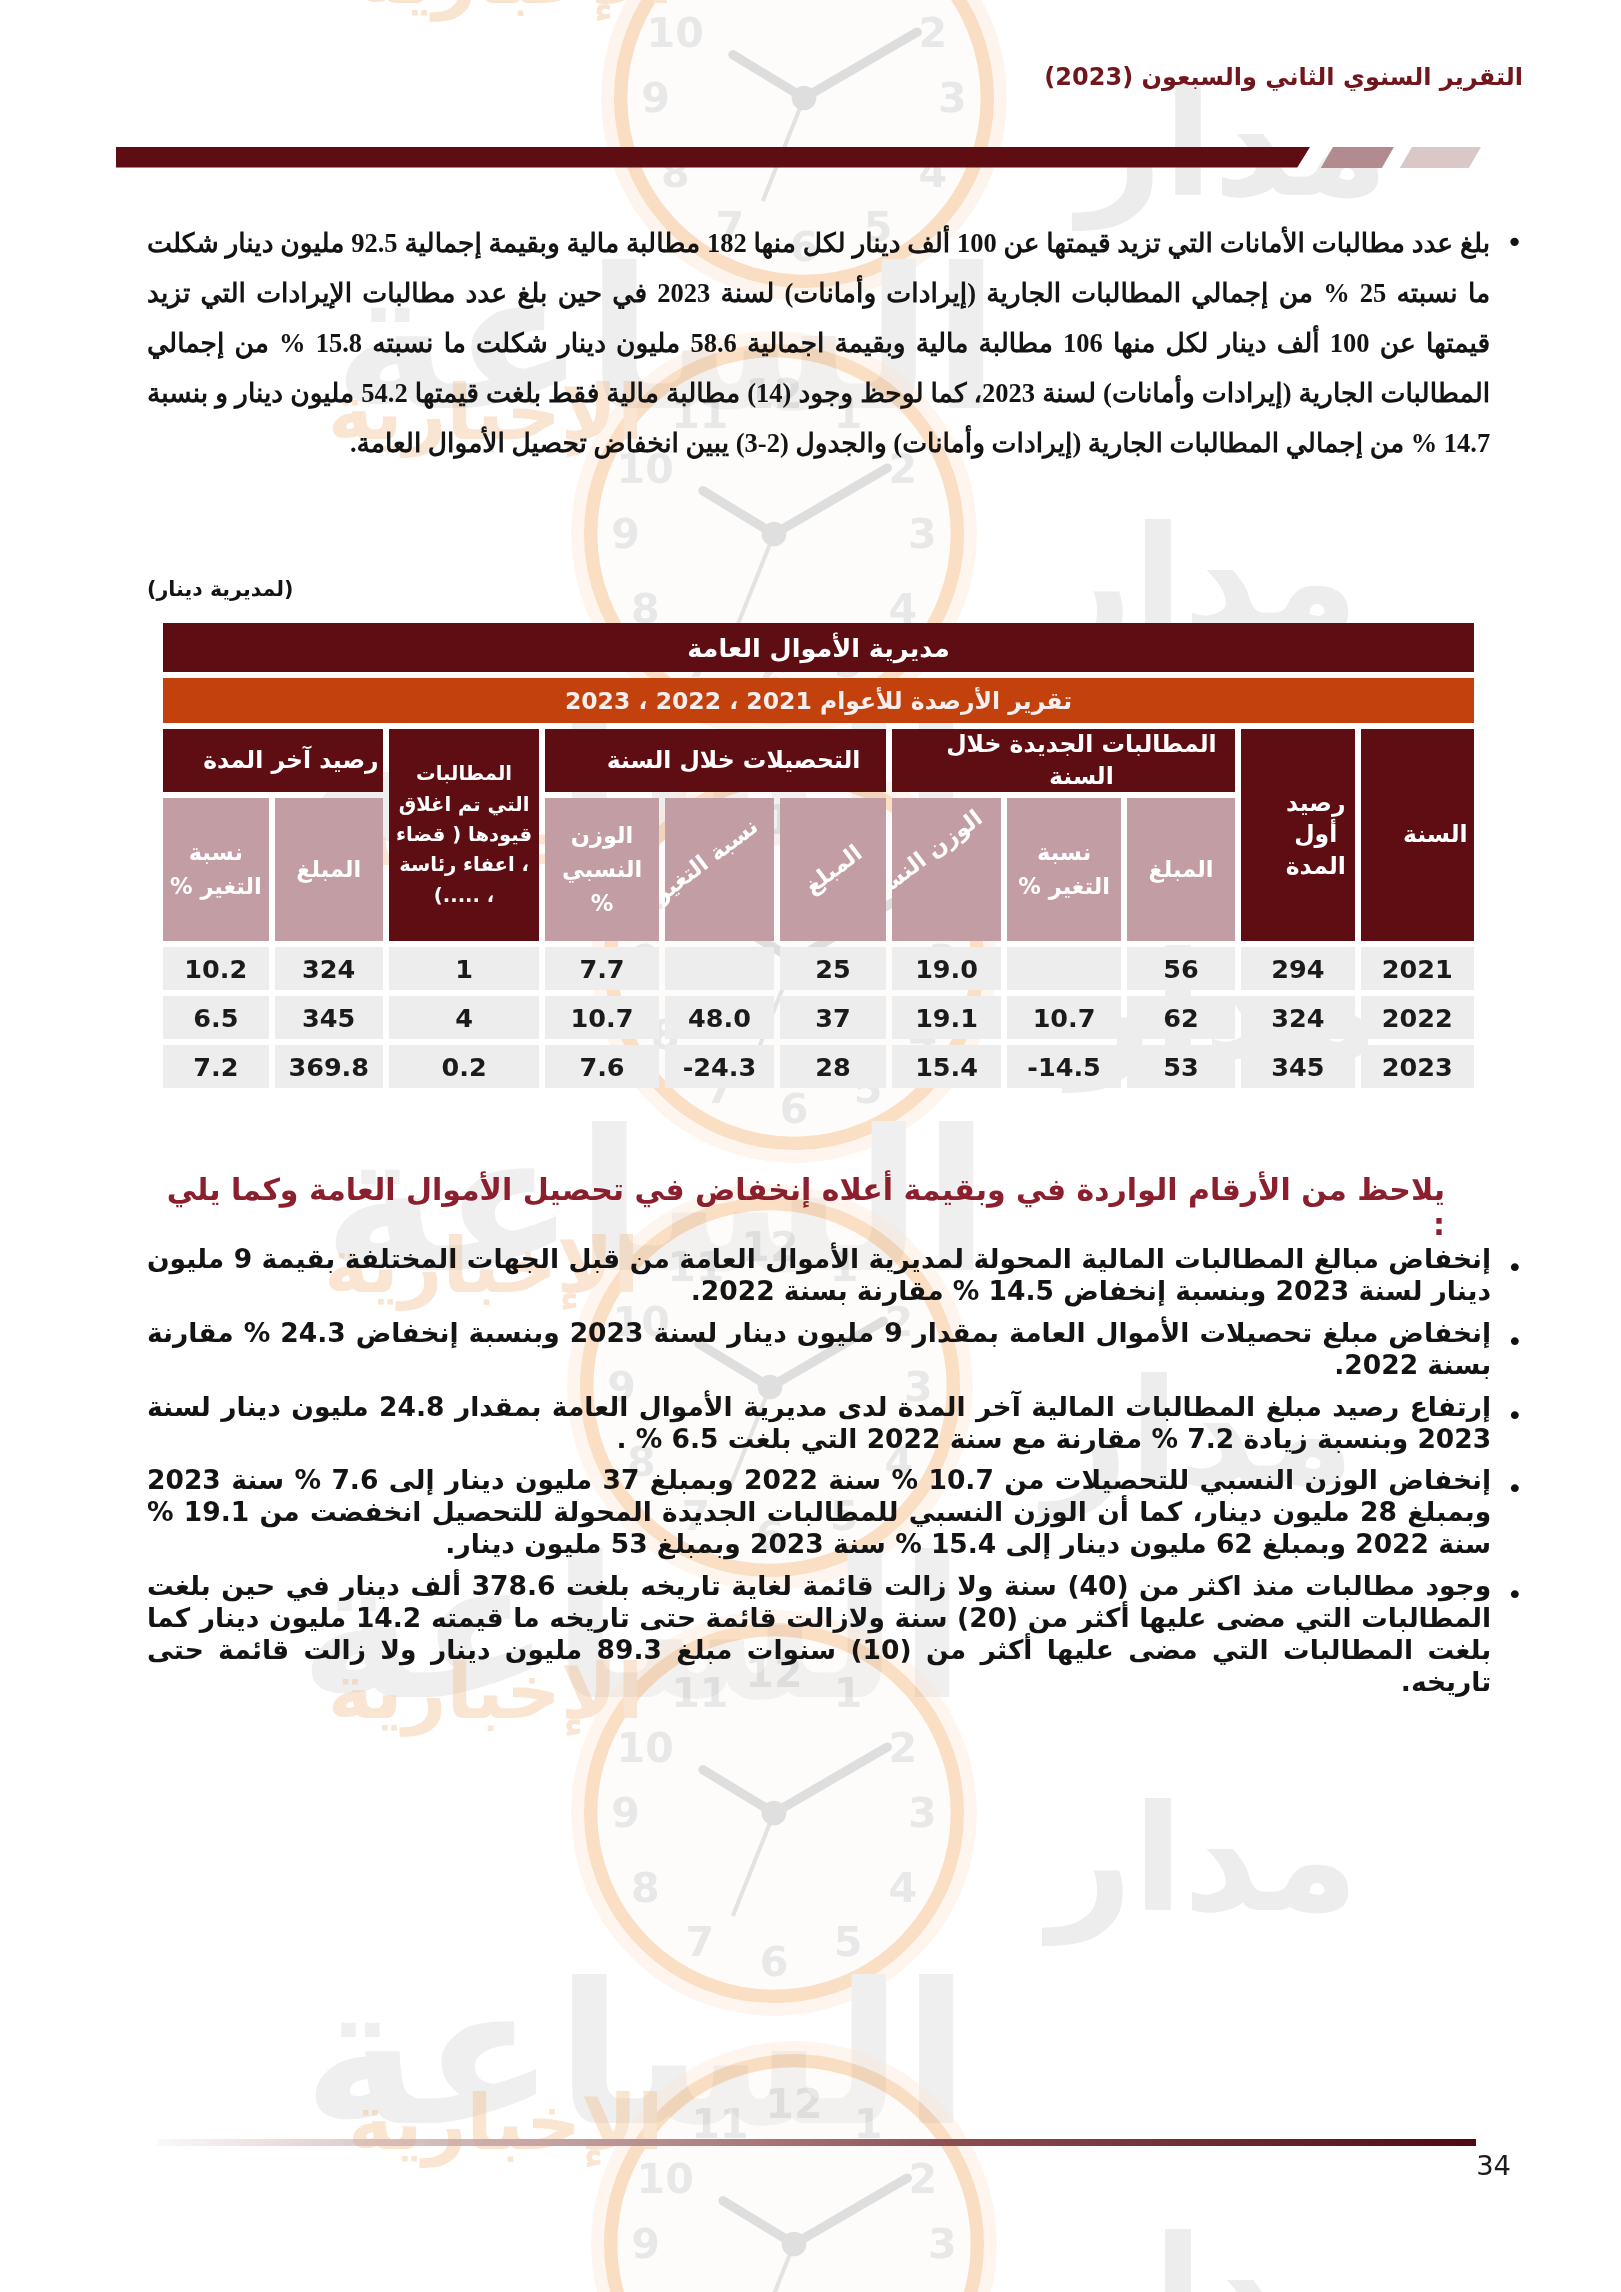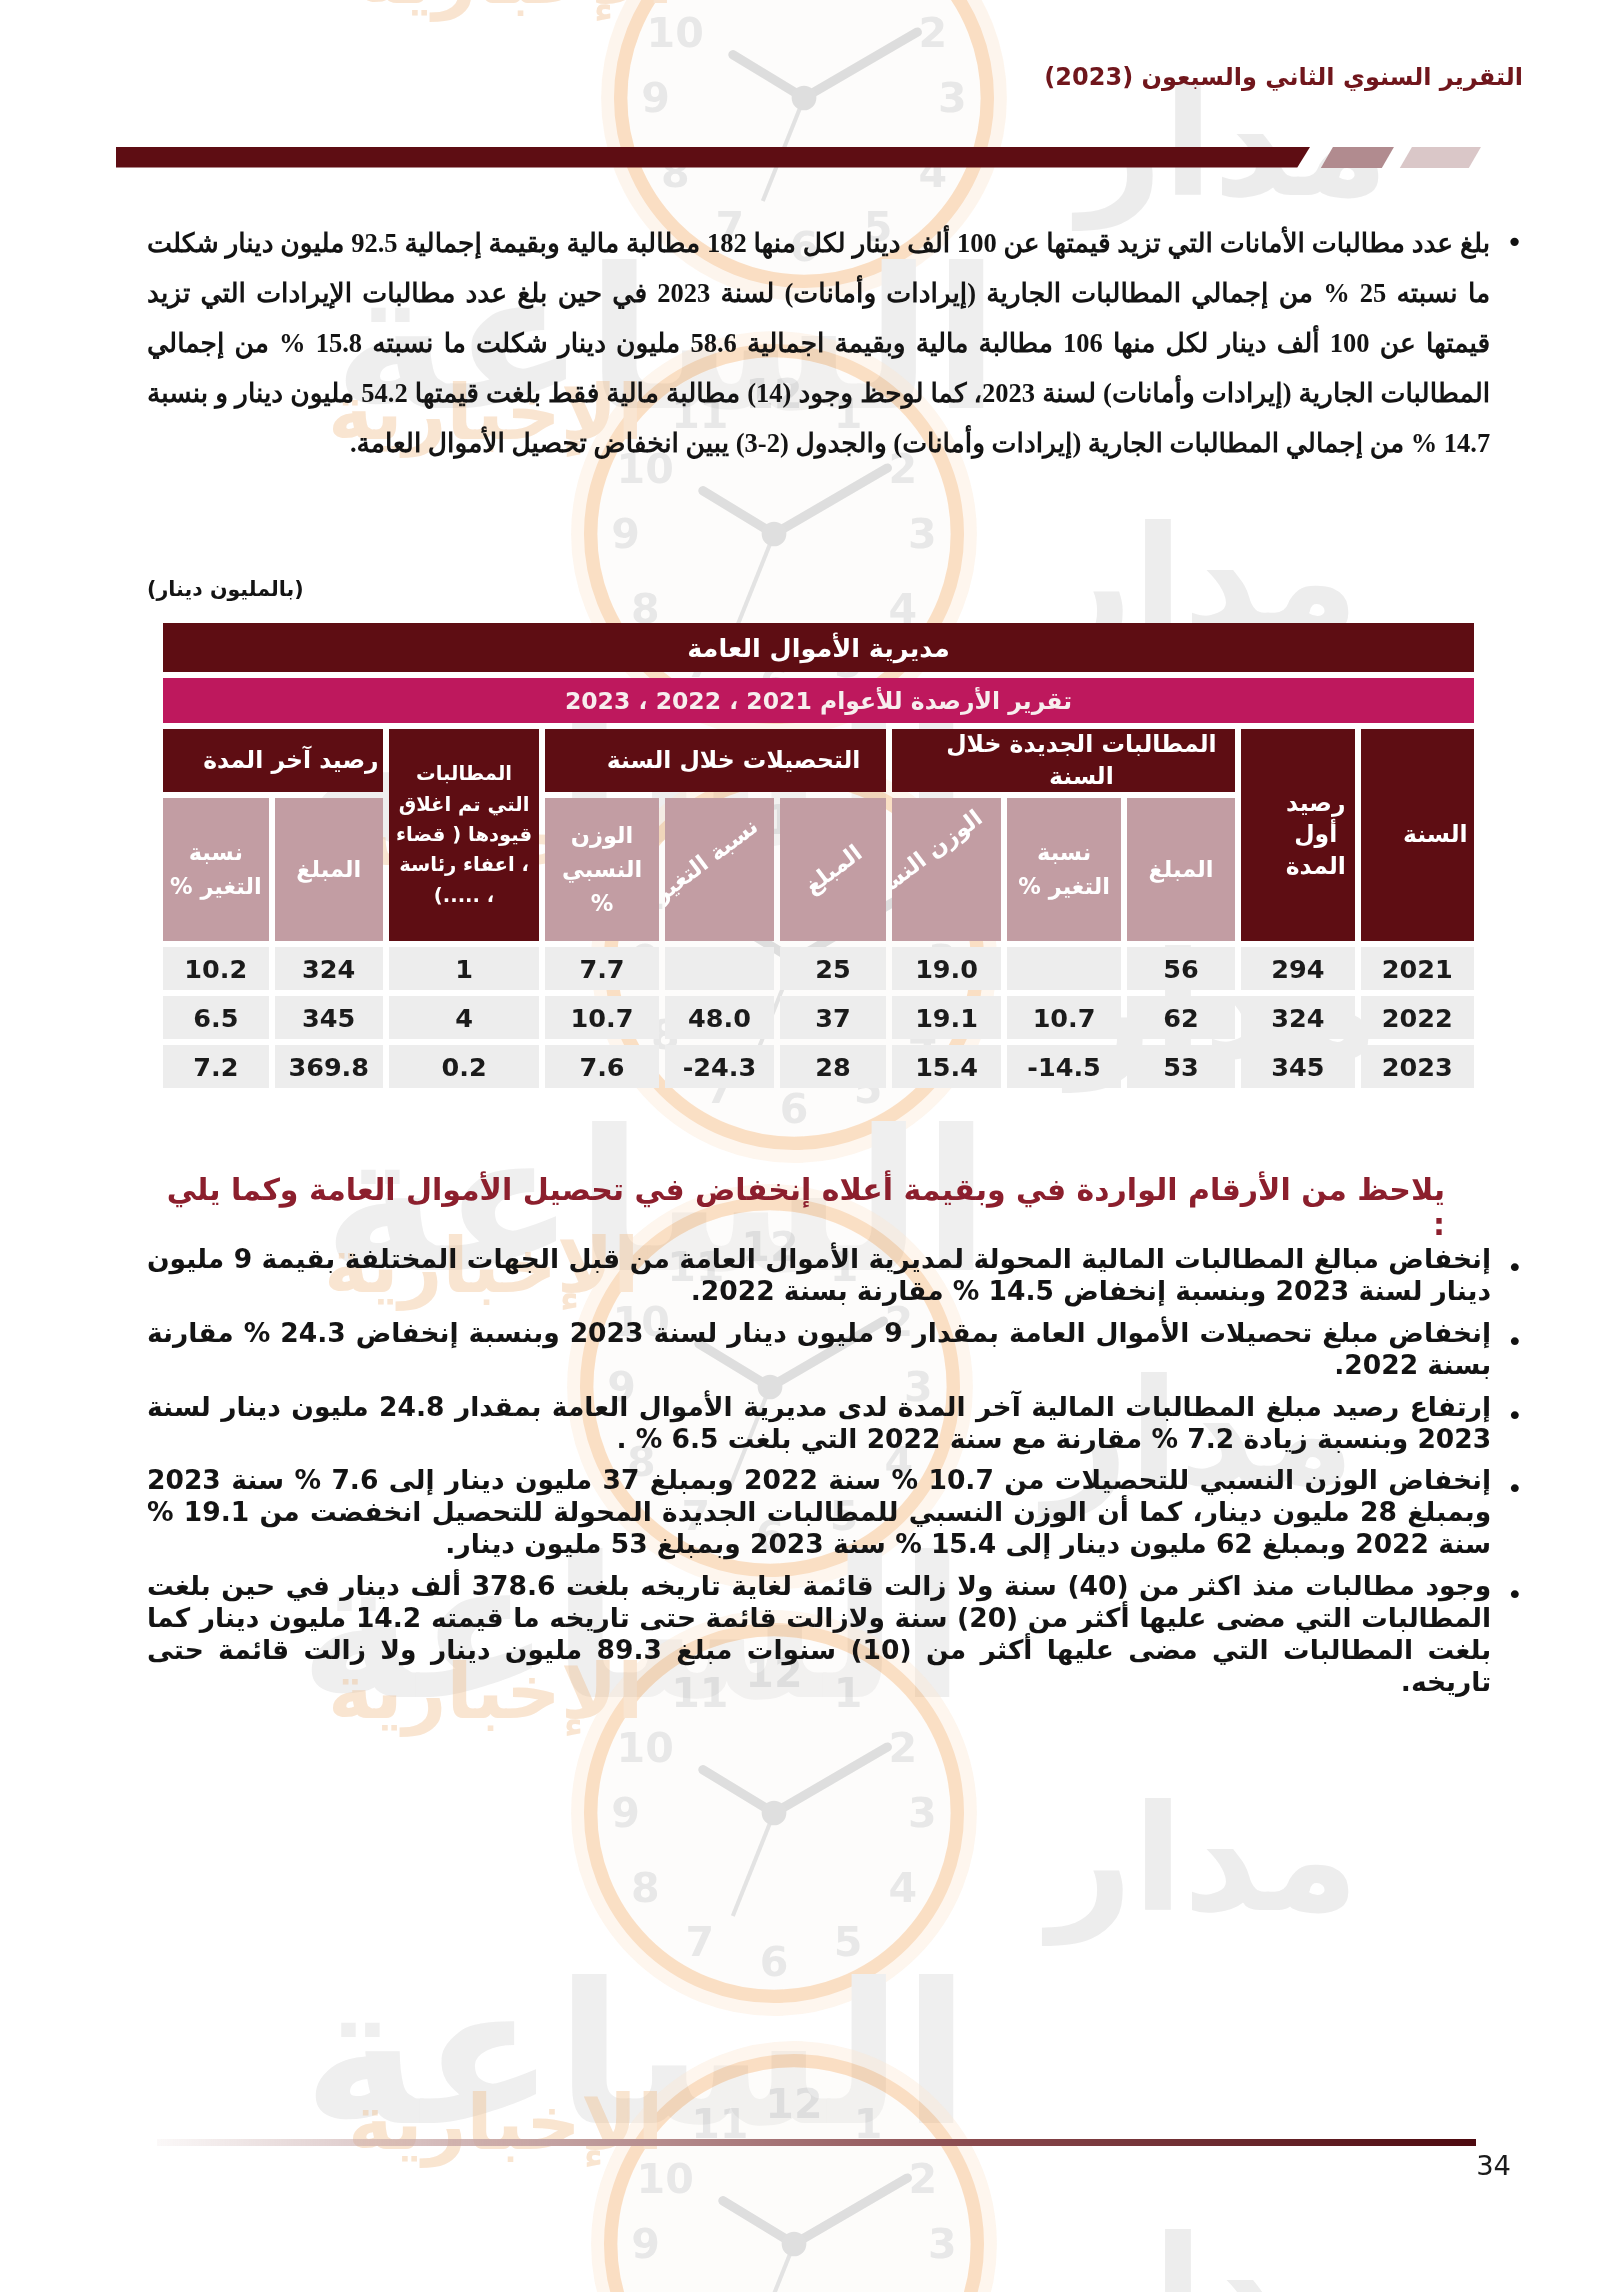--- a/index.html
+++ b/index.html
@@ -49,21 +49,21 @@
 
   
   .tbl-wrap { position:absolute; top:617px; left:157px; width:1323px; z-index:2; }
   table {
     width:100%; direction:rtl; table-layout:fixed;
     border-collapse:separate; border-spacing:6.9px; background:transparent;
   }
   th, td { text-align:center; vertical-align:middle; overflow:hidden; }
   .dark  { background:#5e0d13; color:#ffffff; font-weight:bold; }
   .banner-a th { font-size:25.5px; height:49px; }
-  .banner-b th { background:#be185d; color:#f7eeee; font-weight:bold; font-size:23.5px; height:45px; }
+  .banner-b th { background:#c2410c; color:#f7eeee; font-weight:bold; font-size:23.5px; height:45px; }
   .groups th   { font-size:23.5px; height:61px; line-height:1.35;padding-left:36px; }
   .groups .tall { font-size:23.5px; }
   .groups .closed-th { font-size:19.6px; line-height:1.55; padding:0 3.9px; }
   .subs th { background:#c29da3; color:#ffffff; font-weight:bold; font-size:22.5px; height:143px; line-height:1.5; padding:0 3.9px; }
   .subs th.rot span { display:inline-block; transform:rotate(-37deg); white-space:nowrap; }
   .data td {
     background:#ededed; color:#1b1b1b; font-weight:bold; font-size:25.5px;
     height:43px; direction:ltr;
   }
 
@@ -280,21 +280,21 @@
     <div class="bar-mid"></div>
     <div class="bar-light"></div>
   </div>
 
   <div class="intro">
     <span class="dot">•</span>
     <p class="txt">بلغ عدد مطالبات الأمانات التي تزيد قيمتها عن 100 ألف دينار لكل منها 182 مطالبة مالية وبقيمة إجمالية 92.5 مليون دينار شكلت ما نسبته 25 % من إجمالي المطالبات الجارية (إيرادات وأمانات) لسنة 2023 في حين بلغ عدد مطالبات الإيرادات التي تزيد قيمتها عن 100 ألف دينار لكل منها 106 مطالبة مالية وبقيمة اجمالية 58.6 مليون دينار شكلت ما نسبته 15.8 % من إجمالي المطالبات الجارية (إيرادات وأمانات) لسنة 2023، كما لوحظ وجود (14) مطالبة مالية فقط بلغت قيمتها 54.2 مليون دينار و بنسبة 14.7 %  من إجمالي المطالبات الجارية (إيرادات وأمانات) والجدول (2-3) يبين انخفاض تحصيل الأموال العامة.</p>
   </div>
 
   <div class="caption-row">
-    <div class="unit-note">(بالمليون دينار)</div>
+    <div class="unit-note">(لمديرية دينار)</div>
   </div>
 
   <div class="tbl-wrap">
     <table>
       <colgroup>
         <col style="width:8.6%">
           <col style="width:8.6%">
         <col style="width:8.2%">
           <col style="width:8.6%">
           <col style="width:8.3%">

